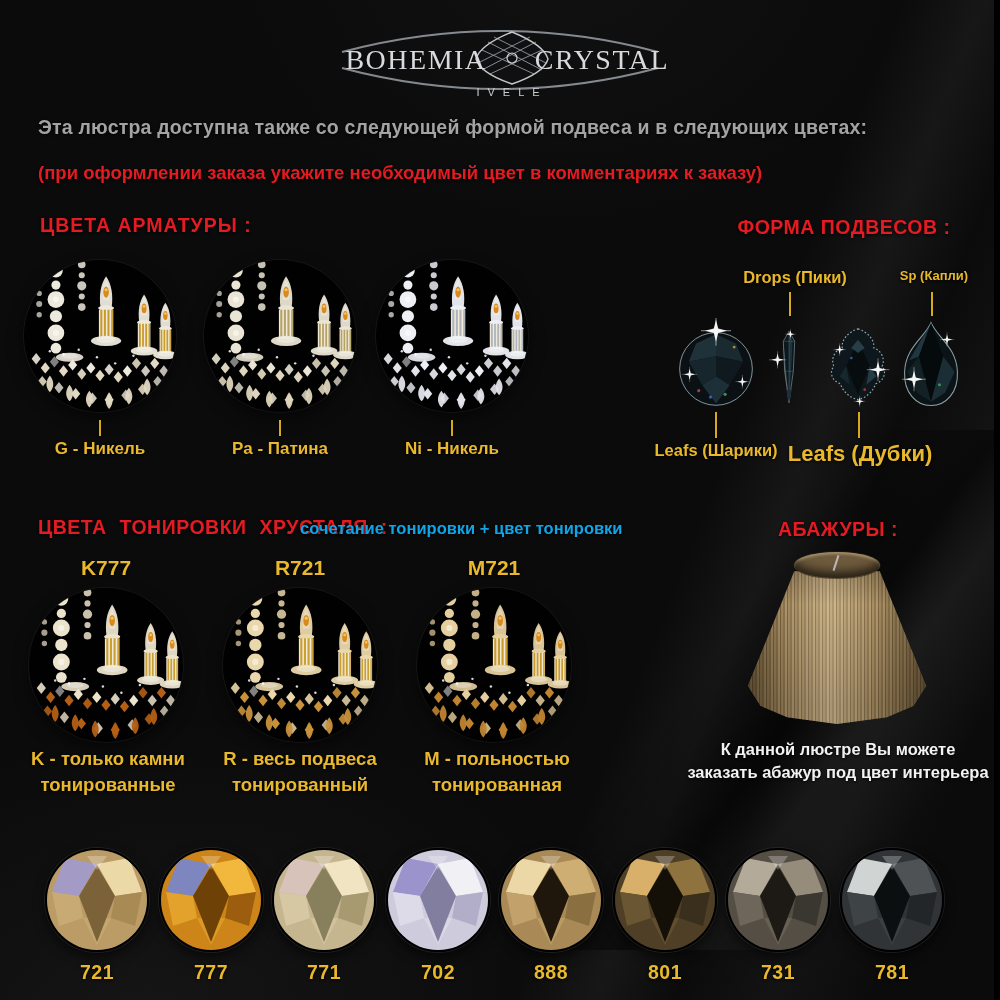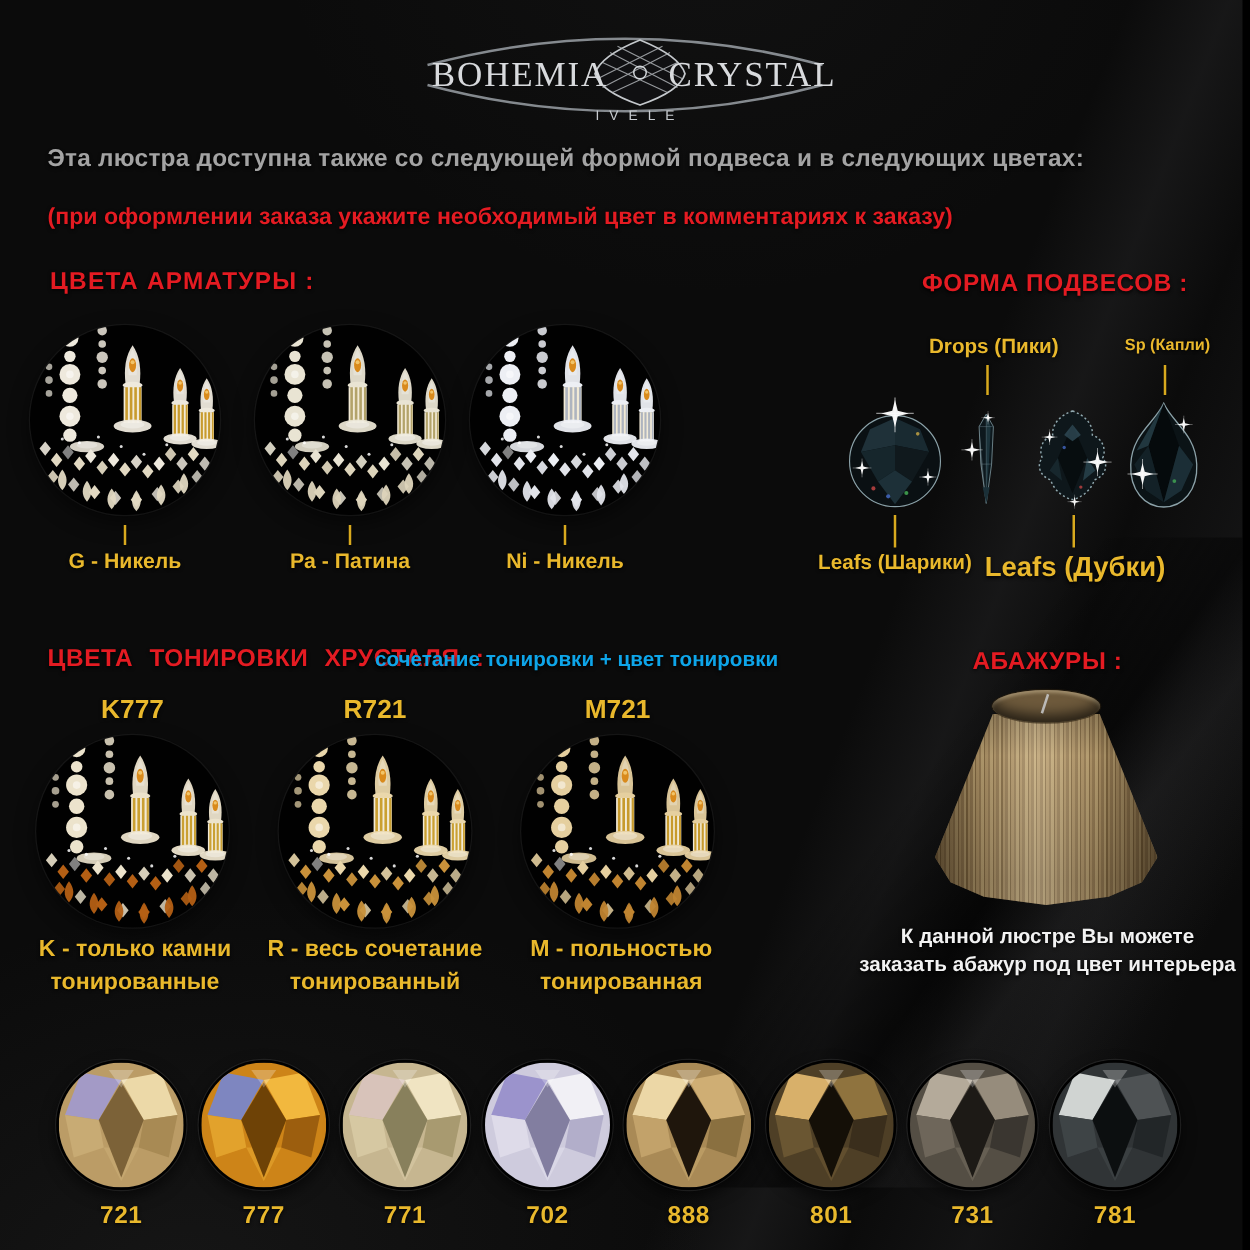--- a/index.html
+++ b/index.html
@@ -296,21 +296,21 @@
     <svg viewBox="0 0 200 200">
         <use href="#sym-chanscene"></use>
       </svg>
   </div>
 
   <div class="cap2" style="left:108px;top:746px">
     <div>K - только камни</div>
     <div>тонированные</div>
   </div>
   <div class="cap2" style="left:300px;top:746px">
-    <div>R - весь сочетание</div>
+    <div>R - весь подвеса</div>
     <div>тонированный</div>
   </div>
   <div class="cap2" style="left:497px;top:746px">
     <div>M - польностью</div>
     <div>тонированная</div>
   </div>
 
   <div class="shade">
     <div class="shade-body"></div>
     <div class="shade-tone"></div>

